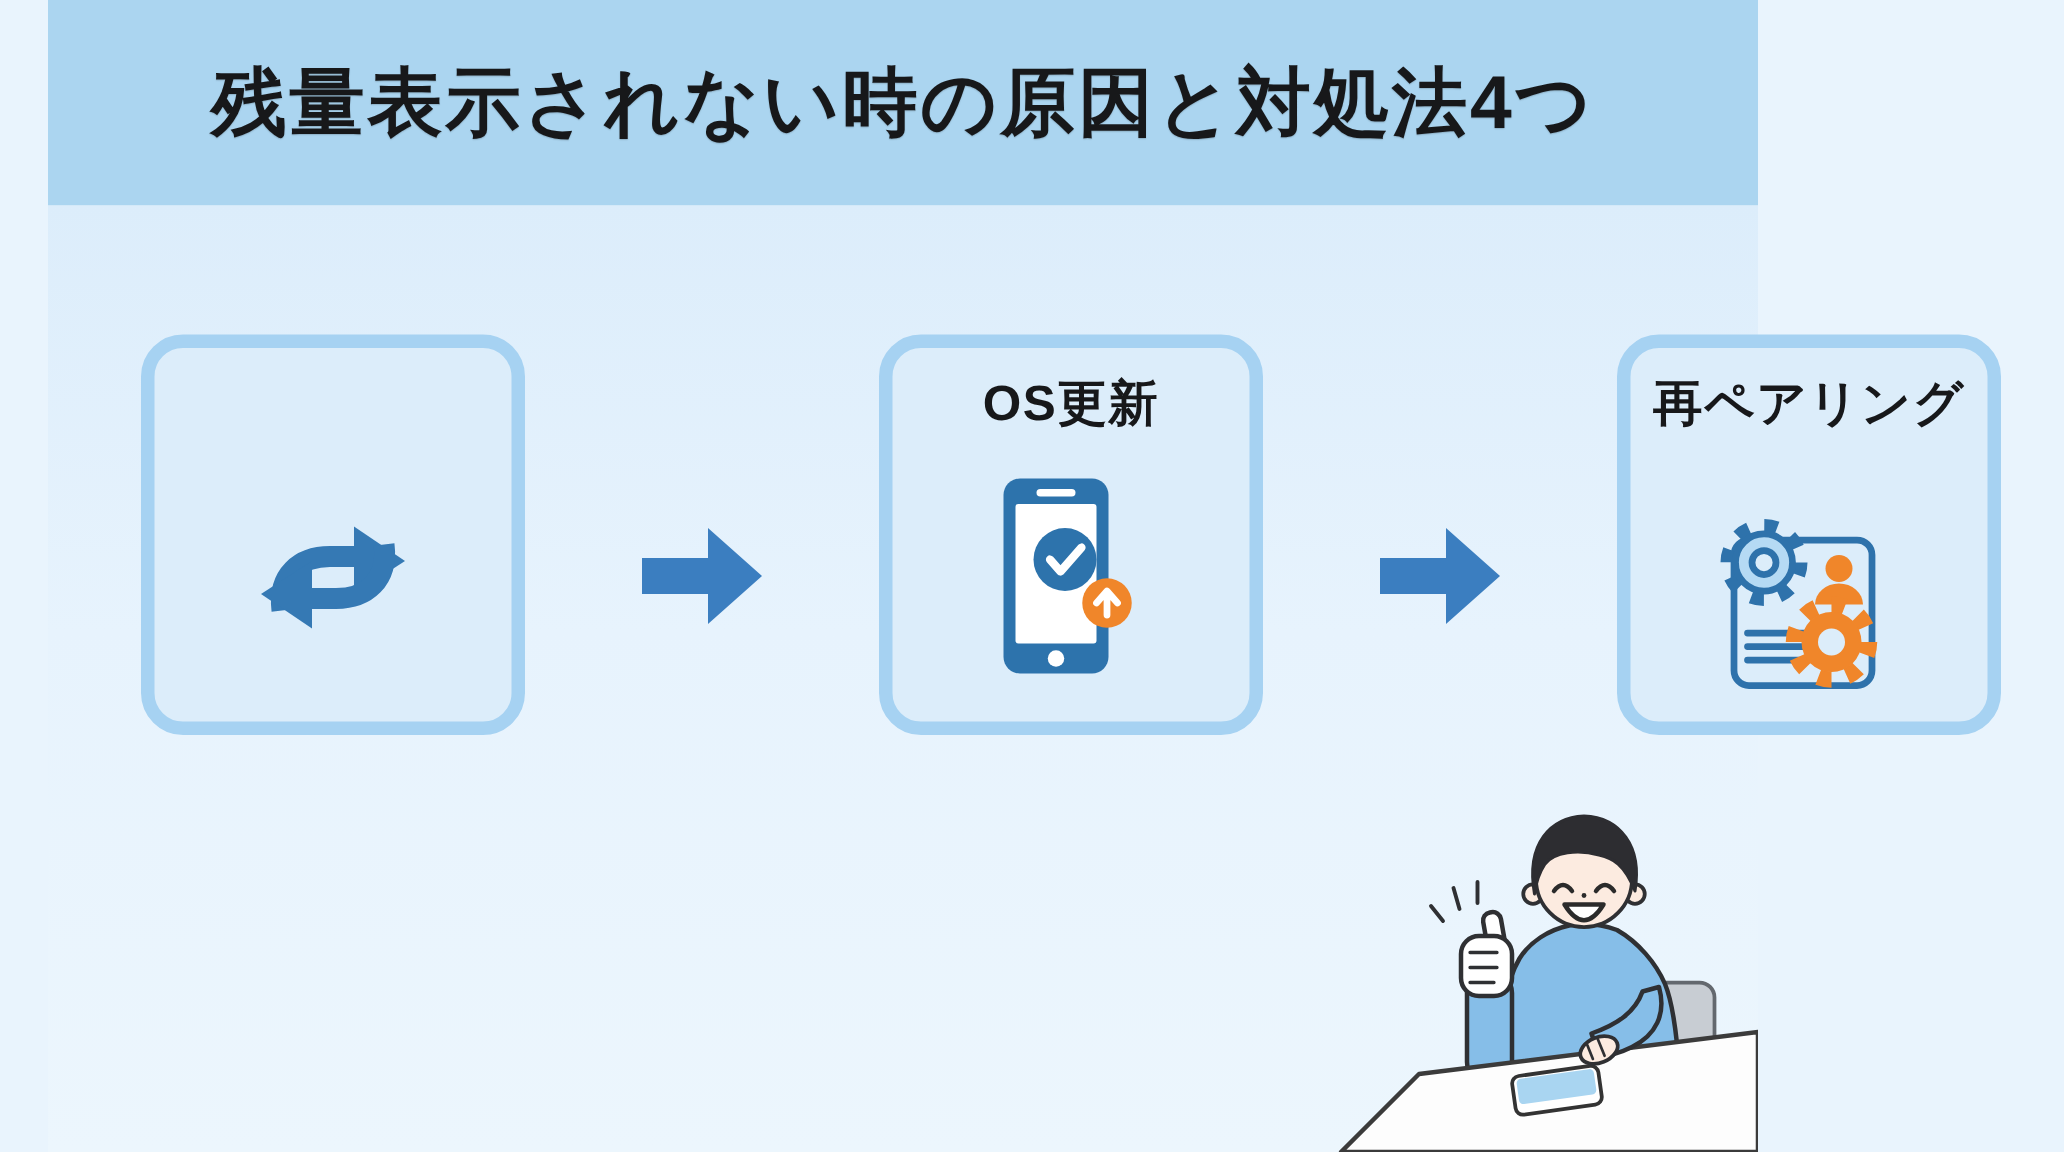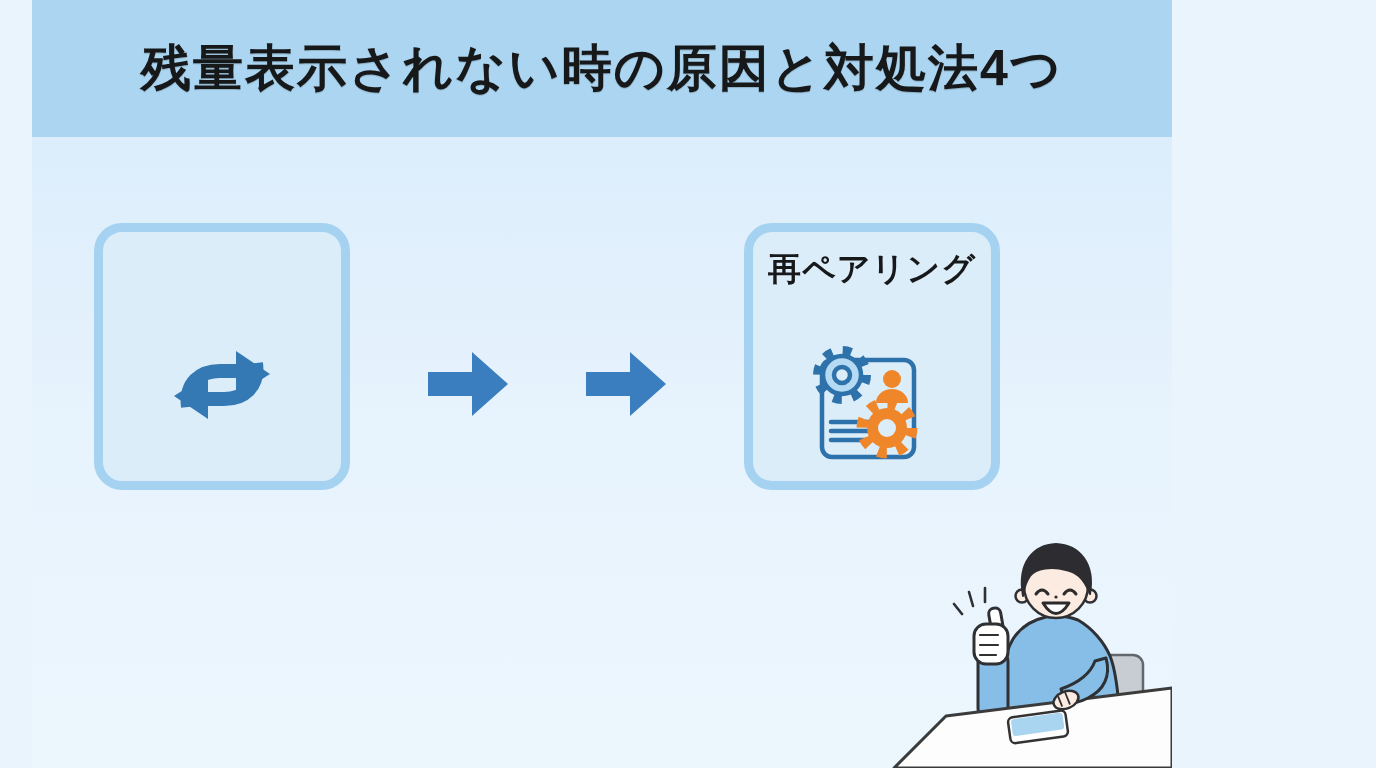--- a/index.html
+++ b/index.html
@@ -74,20 +74,37 @@
           </svg>
         </div>
       </section>
 
       <div class="arrow">
         <svg width="80" height="64" viewBox="0 0 80 64" aria-hidden="true">
           <polygon fill="#3b7ec0" points="0,20 44,20 44,0 80,32 44,64 44,44 0,44"></polygon>
         </svg>
       </div>
 
+      <section class="card card--os">
+        <h2 class="card-title">
+          <span class="line">OS更新</span>
+        </h2>
+        <div class="icon-wrap">
+          <svg width="92" height="132" viewBox="0 0 92 132" aria-hidden="true">
+            <rect x="1" y="1" width="70" height="130" rx="11" fill="#2d73ac"></rect>
+            <rect x="9" y="18" width="54" height="93" rx="2" fill="#ffffff"></rect>
+            <rect x="23" y="8" width="26" height="5" rx="2.5" fill="#ffffff"></rect>
+            <circle cx="36" cy="121" r="5.5" fill="#ffffff"></circle>
+            <circle cx="42" cy="55" r="21" fill="#2d73ac"></circle>
+            <path d="M 32 55 l 7 8 l 14 -16" fill="none" stroke="#ffffff" stroke-width="5.5" stroke-linecap="round" stroke-linejoin="round"></path>
+            <circle cx="70" cy="84" r="16.5" fill="#f0862a"></circle>
+            <path d="M 70 92 L 70 77 M 63 84 L 70 76 L 77 84" fill="none" stroke="#ffffff" stroke-width="4.5" stroke-linecap="round" stroke-linejoin="round"></path>
+          </svg>
+        </div>
+      </section>
 
       <div class="arrow">
         <svg width="80" height="64" viewBox="0 0 80 64" aria-hidden="true">
           <polygon fill="#3b7ec0" points="0,20 44,20 44,0 80,32 44,64 44,44 0,44"></polygon>
         </svg>
       </div>
 
       <section class="card card--profile">
         <h2 class="card-title">
           <span class="line">再ペアリング</span>

